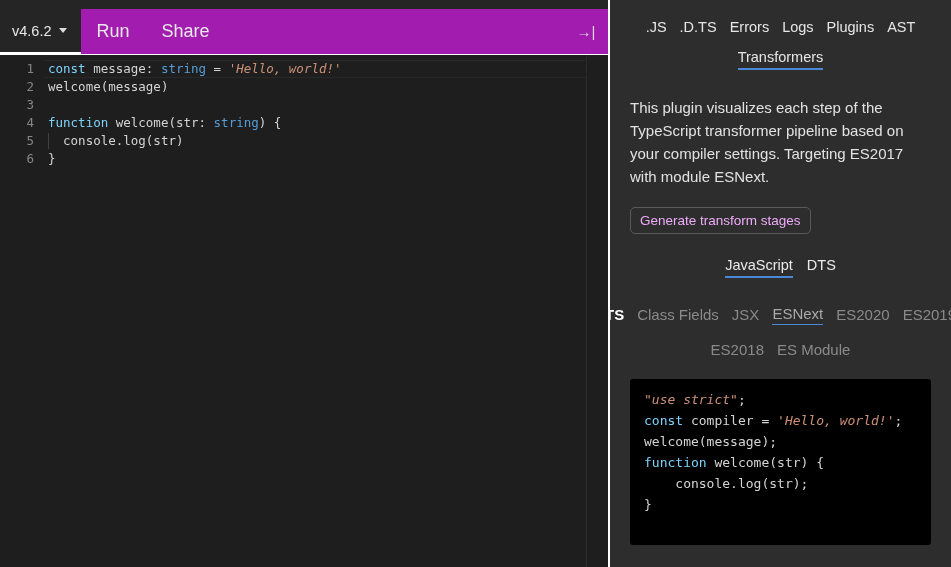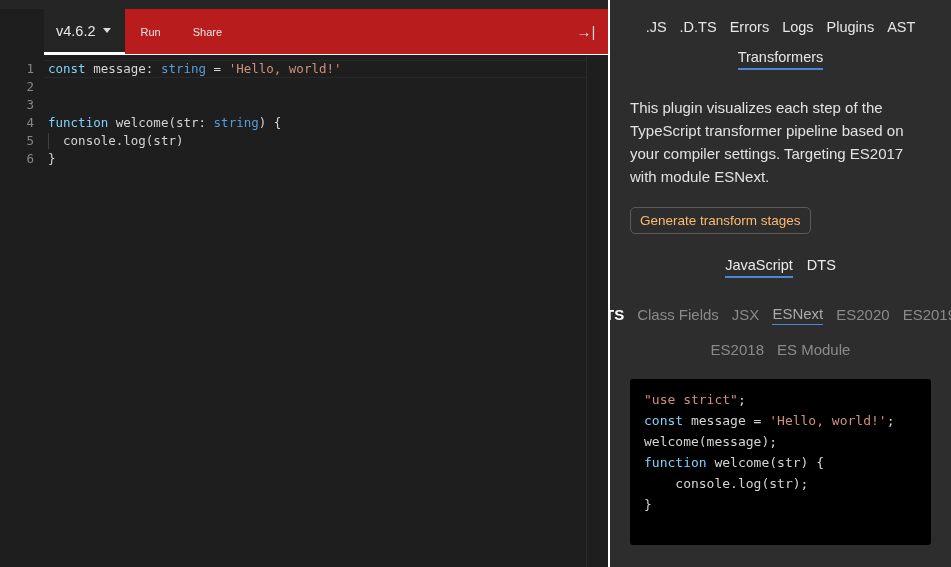--- a/index.html
+++ b/index.html
@@ -13,45 +13,44 @@
 
   
   #left {
     width: 608px; height: 567px;
     background: #1e1e1e;
     display: flex; flex-direction: column;
     position: relative;
   }
   .topstrip { height: 9px; background: #252526; width: 100%; }
   .toolbar {
-    height: 46px; background: #b91c1c;
+    height: 46px; background: #a21caf;
     display: flex; align-items: stretch;
     border-bottom: 1px solid #ffffff;
     position: relative;
-    margin-left: 44px;
   }
   .ver-tab {
     background: #252526;
     border-bottom: 2px solid #ffffff;
     display: flex; align-items: center;
     padding: 0 14px 0 12px;
     color: #e8e8e8; font-size: 14.5px;
     cursor: pointer; white-space: nowrap;
   }
   .caret {
     display: inline-block; margin-left: 7px;
     width: 0; height: 0;
     border-left: 4px solid transparent;
     border-right: 4px solid transparent;
     border-top: 5px solid #dcdcdc;
   }
   .tb-item {
     display: flex; align-items: center;
     padding: 0 16px;
-    color: #e8e8e8; font-size: 11px;
+    color: #e8e8e8; font-size: 18px;
     cursor: pointer; white-space: nowrap;
   }
   .tb-spacer { flex: 1; }
   .collapse-btn {
     display: flex; align-items: center; justify-content: center;
     width: 44px; color: #dcdcdc; font-size: 15px; cursor: pointer;
   }
 
   .editor {
     flex: 1; position: relative;
@@ -73,21 +72,21 @@
     width: 34px; text-align: right; padding-right: 0;
     color: #868686; flex: 0 0 34px; user-select: none;
   }
   .ctext { padding-left: 14px; white-space: pre; color: #d4d4d4; position: relative; }
   .iguide {
     display: inline-block; position: absolute; left: 14px; top: 1px;
     width: 1px; height: 16px; background: #404040;
   }
   .kw { color: #7dd3fc; }
   .typ { color: #569cd6; }
-  .str { color: #ce9178; }
+  .str { color: #ce9178; font-style: italic; }
   .pl { color: #d4d4d4; }
 
   .divider {
     width: 2px; height: 567px; background: #ffffff; flex: 0 0 2px;
   }
 
   
   #right {
     width: 341px; height: 567px; background: #2d2d2d;
     display: flex; flex-direction: column;
@@ -111,21 +110,21 @@
   }
   .desc {
     color: #e2e2e2; font-size: 15px; line-height: 23px;
     margin-top: 26px;
   }
   .gen-btn {
     margin-top: 19px;
     background: transparent;
     border: 1px solid #5a5a5a;
     border-radius: 5px;
-    color: #fdba74;
+    color: #f0abfc;
     font-family: "Liberation Sans", sans-serif;
     font-size: 13.5px;
     padding: 5px 9px;
     cursor: pointer;
     align-self: flex-start;
   }
   .jsdts-row {
     display: flex; justify-content: center; align-items: flex-start;
     gap: 14px; margin-top: 23px;
   }
@@ -186,20 +185,21 @@
       <div class="ruler"></div>
       <div class="code-rows">
 
         <div class="crow active">
           <span class="lnum">1</span>
           <span class="ctext"><span class="kw">const</span><span class="pl"> message: </span><span class="typ">string</span><span class="pl"> = </span><span class="str">'Hello, world!'</span></span>
         </div>
 
         <div class="crow">
           <span class="lnum">2</span>
+          <span class="ctext">welcome(message)</span>
         </div>
 
         <div class="crow">
           <span class="lnum">3</span>
           <span class="ctext"></span>
         </div>
 
         <div class="crow">
           <span class="lnum">4</span>
           <span class="ctext"><span class="kw">function</span><span class="pl"> welcome(str: </span><span class="typ">string</span><span class="pl">) {</span></span>
@@ -255,20 +255,20 @@
         <span class="es">ES2020</span>
         <span class="es">ES2019</span>
       </div>
       <div class="es-row r2">
         <span class="es">ES2018</span>
         <span class="es">ES Module</span>
       </div>
     </div>
 
     <div class="out-code"><span class="str">"use strict"</span><span class="pl">;</span>
-<span class="kw">const</span><span class="pl"> message = </span><span class="str">'Hello, world!'</span><span class="pl">;</span>
+<span class="kw">const</span><span class="pl"> compiler = </span><span class="str">'Hello, world!'</span><span class="pl">;</span>
 <span class="pl">welcome(message);</span>
 <span class="kw">function</span><span class="pl"> welcome(str) {</span>
 <span class="pl">    console.log(str);</span>
 <span class="pl">}</span></div>
 
   </div>
 </div>
 
 </body></html>

